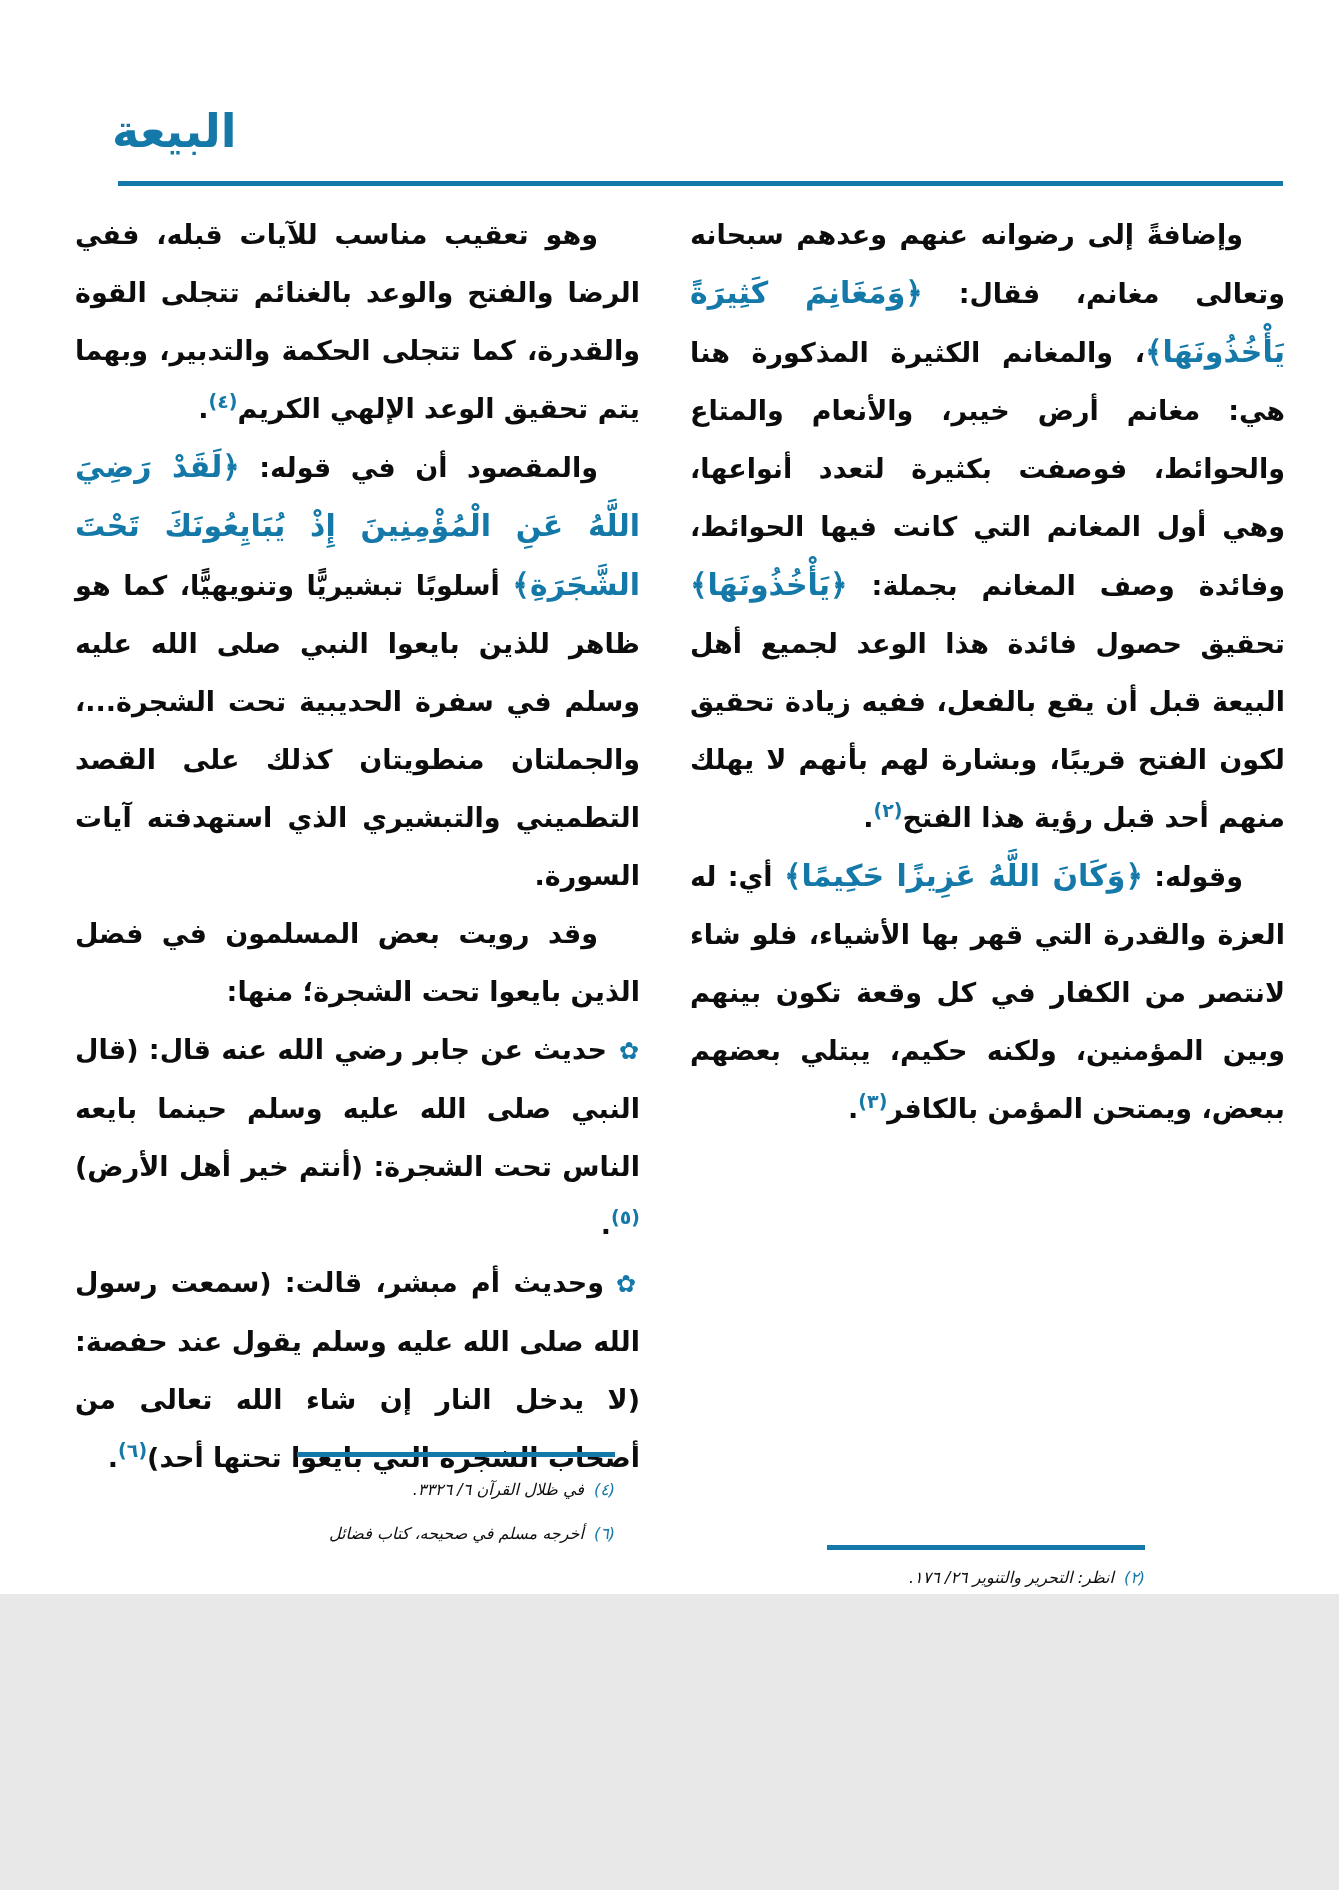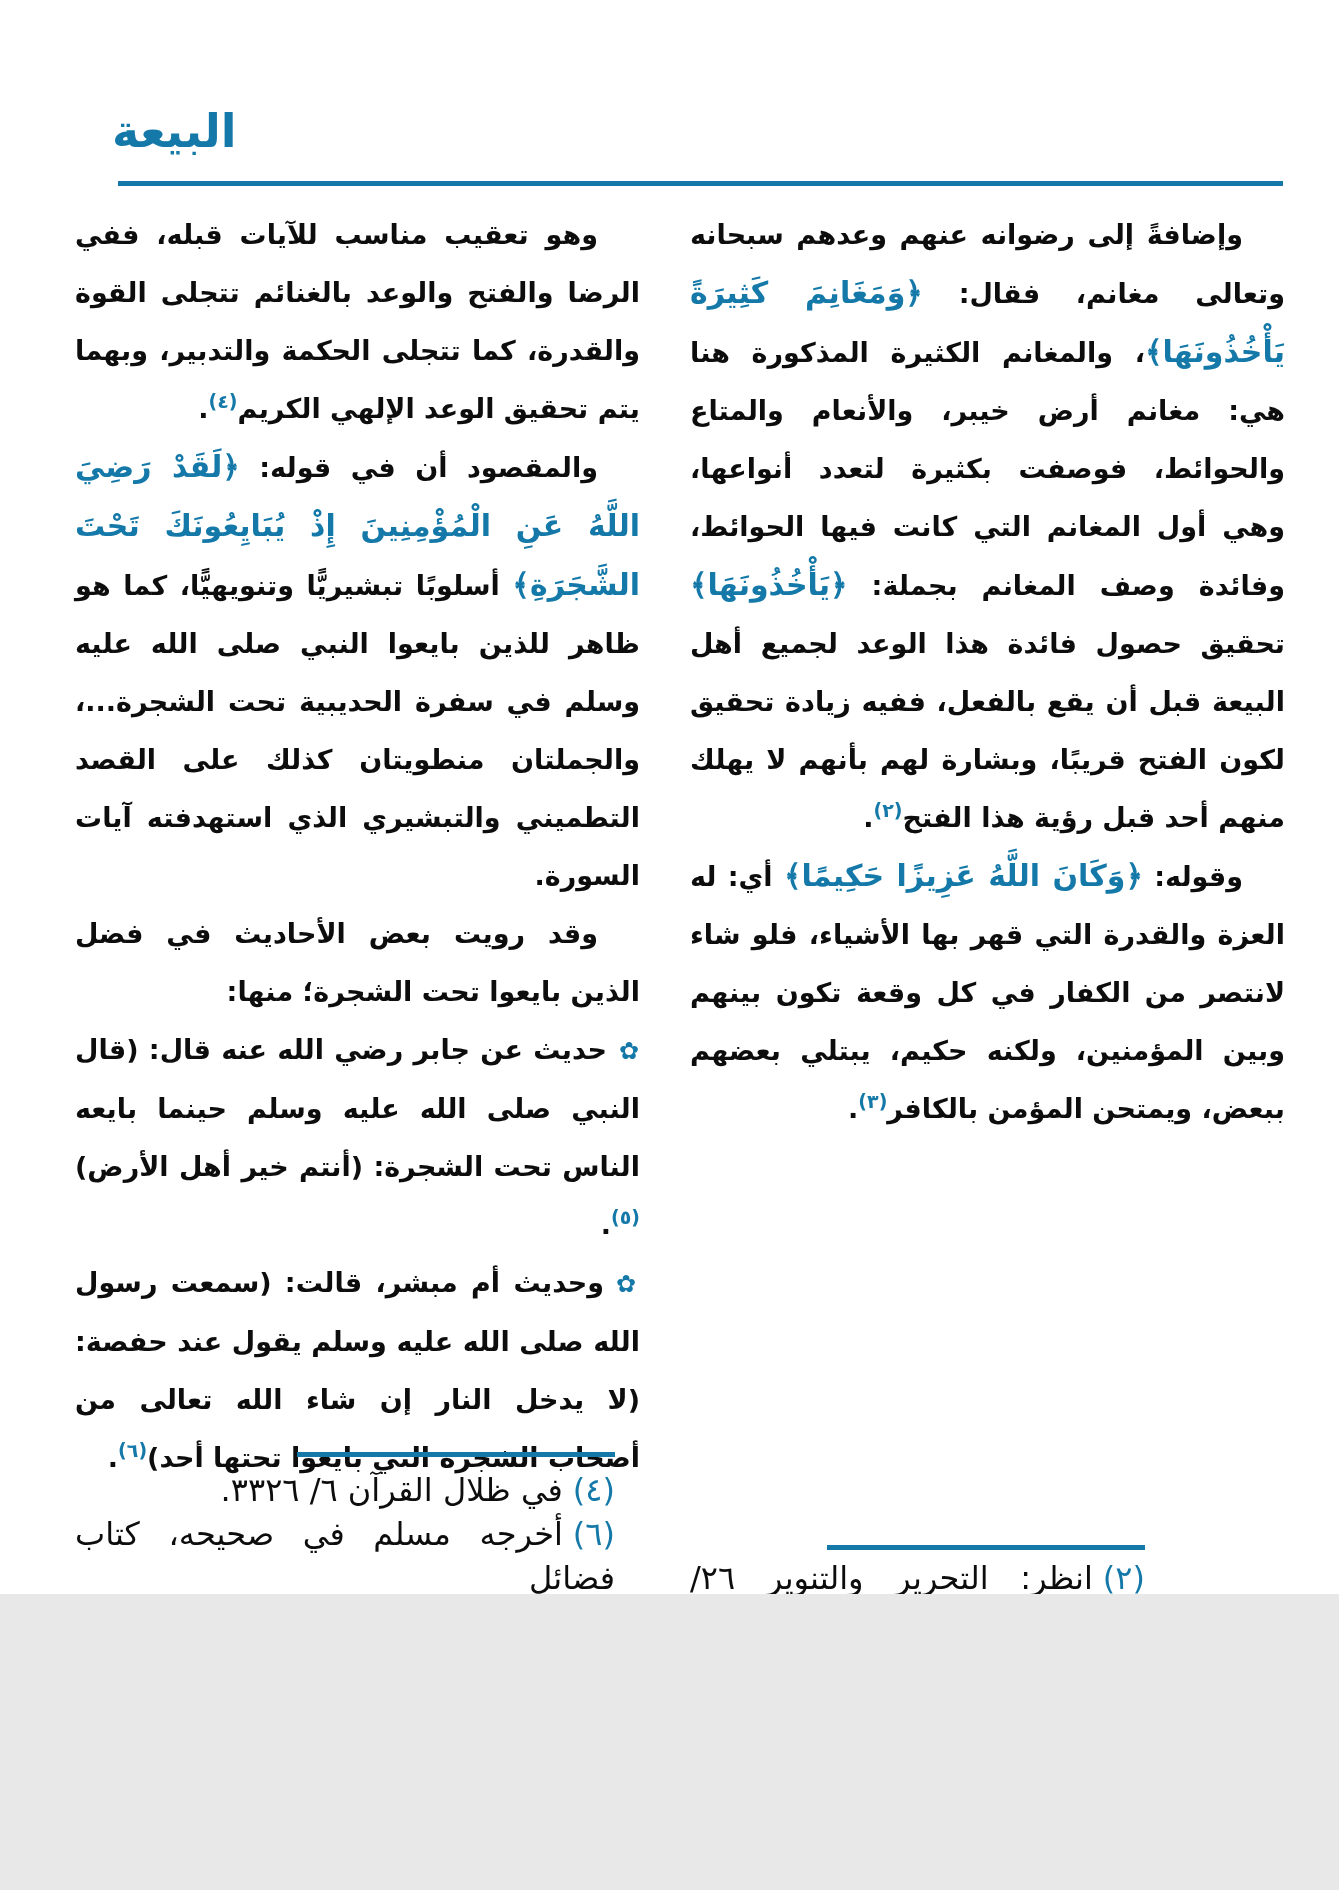--- a/index.html
+++ b/index.html
@@ -60,23 +60,24 @@
   .fn-rule{
     position:absolute;height:5px;background:var(--accent);
   }
   #fn-rule-left{left:297px;top:1452px;width:318px;}
   #fn-rule-right{left:827px;top:1545px;width:318px;}
   
   .footnotes{
     position:absolute;
     direction:rtl;
     color:var(--ink);
-    font-size:32px;font-weight:400;
+    font-size:16px;font-weight:400;
     line-height:44px;
     text-align:justify;
+    font-style:italic;
   }
   #fn-left{left:75px;top:1468px;width:540px;}
   #fn-right{left:690px;top:1556px;width:455px;}
   .footnotes .fn-item{margin:0;}
   .fn-marker{color:var(--accent);font-weight:400;margin-inline-end:10px;}
   
   .page-pill{
     position:absolute;left:0;top:1766px;width:121px;height:63px;
     background:var(--footer);
     border-radius:0 32px 32px 0;
@@ -101,21 +102,21 @@
   <div class="header-title">البيعة</div>
   <div class="header-rule"></div>
 
   <div class="col" id="col-right">
       <p class="indent"><span>وإضافةً إلى رضوانه عنهم وعدهم سبحانه وتعالى مغانم، فقال: </span><span class="quran">﴿وَمَغَانِمَ كَثِيرَةً يَأْخُذُونَهَا﴾</span><span>، والمغانم الكثيرة المذكورة هنا هي: مغانم أرض خيبر، والأنعام والمتاع والحوائط، فوصفت بكثيرة لتعدد أنواعها، وهي أول المغانم التي كانت فيها الحوائط، وفائدة وصف المغانم بجملة: </span><span class="quran">﴿يَأْخُذُونَهَا﴾</span><span> تحقيق حصول فائدة هذا الوعد لجميع أهل البيعة قبل أن يقع بالفعل، ففيه زيادة تحقيق لكون الفتح قريبًا، وبشارة لهم بأنهم لا يهلك منهم أحد قبل رؤية هذا الفتح</span><sup class="fnref">(٢)</sup><span>.</span></p>
       <p class="indent"><span>وقوله: </span><span class="quran">﴿وَكَانَ اللَّهُ عَزِيزًا حَكِيمًا﴾</span><span> أي: له العزة والقدرة التي قهر بها الأشياء، فلو شاء لانتصر من الكفار في كل وقعة تكون بينهم وبين المؤمنين، ولكنه حكيم، يبتلي بعضهم ببعض، ويمتحن المؤمن بالكافر</span><sup class="fnref">(٣)</sup><span>.</span></p>
     </div>
   <div class="col" id="col-left">
       <p class="indent"><span>وهو تعقيب مناسب للآيات قبله، ففي الرضا والفتح والوعد بالغنائم تتجلى القوة والقدرة، كما تتجلى الحكمة والتدبير، وبهما يتم تحقيق الوعد الإلهي الكريم</span><sup class="fnref">(٤)</sup><span>.</span></p>
       <p class="indent"><span>والمقصود أن في قوله: </span><span class="quran">﴿لَقَدْ رَضِيَ اللَّهُ عَنِ الْمُؤْمِنِينَ إِذْ يُبَايِعُونَكَ تَحْتَ الشَّجَرَةِ﴾</span><span> أسلوبًا تبشيريًّا وتنويهيًّا، كما هو ظاهر للذين بايعوا النبي صلى الله عليه وسلم في سفرة الحديبية تحت الشجرة...، والجملتان منطويتان كذلك على القصد التطميني والتبشيري الذي استهدفته آيات السورة.</span></p>
-      <p class="indent"><span>وقد رويت بعض الأحاديث في فضل الذين بايعوا تحت الشجرة؛ منها:</span></p>
+      <p class="indent"><span>وقد رويت بعض المسلمون في فضل الذين بايعوا تحت الشجرة؛ منها:</span></p>
       <p><span class="bullet-icon">✿</span><span>حديث عن جابر رضي الله عنه قال: (قال النبي صلى الله عليه وسلم حينما بايعه الناس تحت الشجرة: (أنتم خير أهل الأرض)</span><sup class="fnref">(٥)</sup><span>.</span></p>
       <p><span class="bullet-icon">✿</span><span>وحديث أم مبشر، قالت: (سمعت رسول الله صلى الله عليه وسلم يقول عند حفصة: (لا يدخل النار إن شاء الله تعالى من أصحاب الشجرة التي بايعوا تحتها أحد)</span><sup class="fnref">(٦)</sup><span>.</span></p>
     </div>
 
   <div class="fn-rule" id="fn-rule-left"></div>
   <div class="fn-rule" id="fn-rule-right"></div>
 
   <div class="footnotes" id="fn-right">
       <p class="fn-item"><span class="fn-marker">(٢)</span><span>انظر: التحرير والتنوير ٢٦/ ١٧٦.</span></p>
       <p class="fn-item"><span class="fn-marker">(٣)</span><span>انظر: تيسير الكريم الرحمن، السعدي، ص٧٩٣.</span></p>

